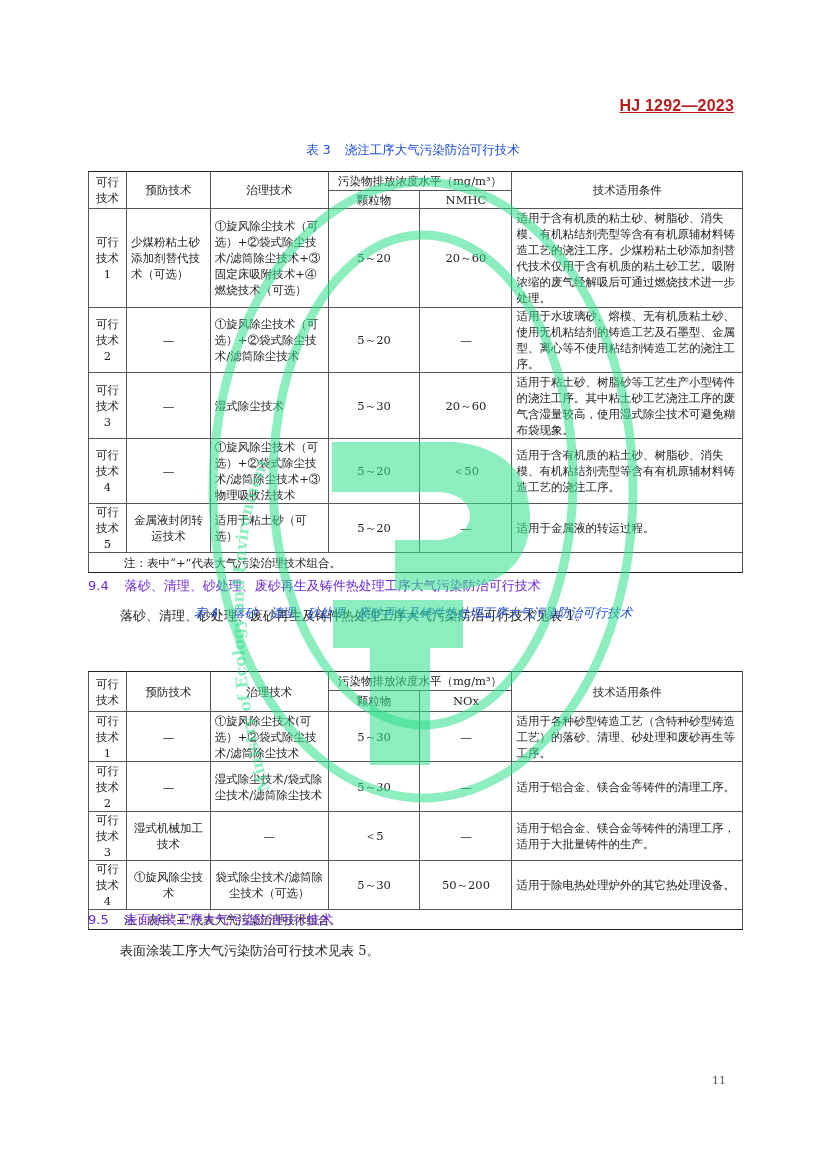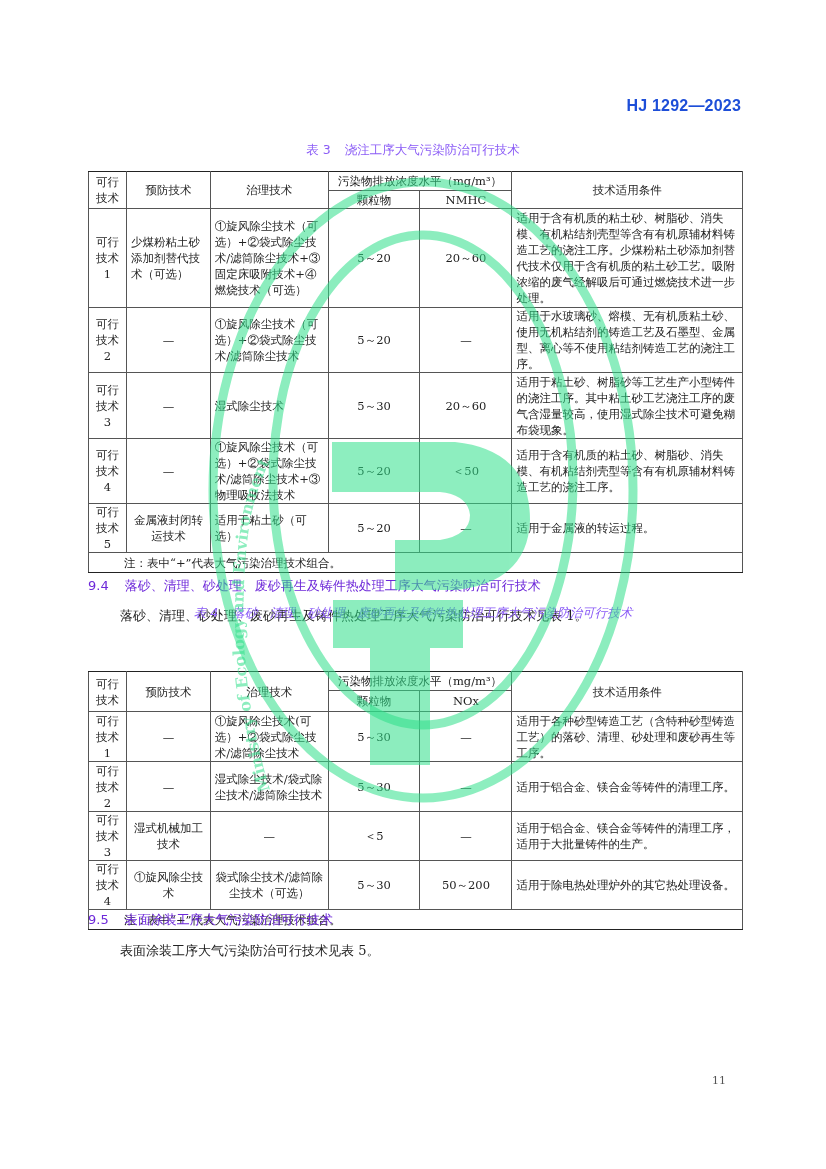--- a/index.html
+++ b/index.html
@@ -1,21 +1,21 @@
 <!DOCTYPE html>
 <html><head>
 <meta charset="utf-8">
 <style>
   html, body { margin:0; padding:0; background:#ffffff; }
   body { width:826px; height:1169px; position:relative; overflow:hidden;
          font-family:"DejaVu Serif","Liberation Serif",serif; color:#222; }
-  .std-code { position:absolute; right:85px; top:97px; font-family:"Liberation Sans","DejaVu Sans",sans-serif;
-              font-weight:bold; font-size:16px; letter-spacing:0.2px; color:#1d4ed8; }
+  .std-code { position:absolute; right:92px; top:97px; font-family:"Liberation Sans","DejaVu Sans",sans-serif;
+              font-weight:bold; font-size:16px; letter-spacing:0.2px; color:#b91c1c;text-decoration:underline; }
   .table-caption { position:absolute; left:0; width:826px; text-align:center;
-                   font-family:"DejaVu Sans","Liberation Sans",sans-serif; font-size:12.5px; color:#8b5cf6; }
+                   font-family:"DejaVu Sans","Liberation Sans",sans-serif; font-size:12.5px; color:#1d4ed8; }
   .table-caption .num { margin-right:10px; }
   table.std { position:absolute; left:88px; border-collapse:collapse; font-size:11.5px; line-height:16px;border-radius:19px; }
   table.std td, table.std th { border:1px solid #555; padding:0 4px; font-weight:normal; vertical-align:middle; }
   table.std .c { text-align:center; }
   table.std .l { text-align:left; }
   table.std .note { text-align:left; padding-left:35px; height:19px; }
   .thick-top { border-top:1.5px solid #222 !important; }
   .thick-bottom { border-bottom:1.5px solid #222 !important; }
   .section-heading { position:absolute; left:88px; font-family:"DejaVu Sans","Liberation Sans",sans-serif;
                      font-size:13px; color:#6d28d9; }

